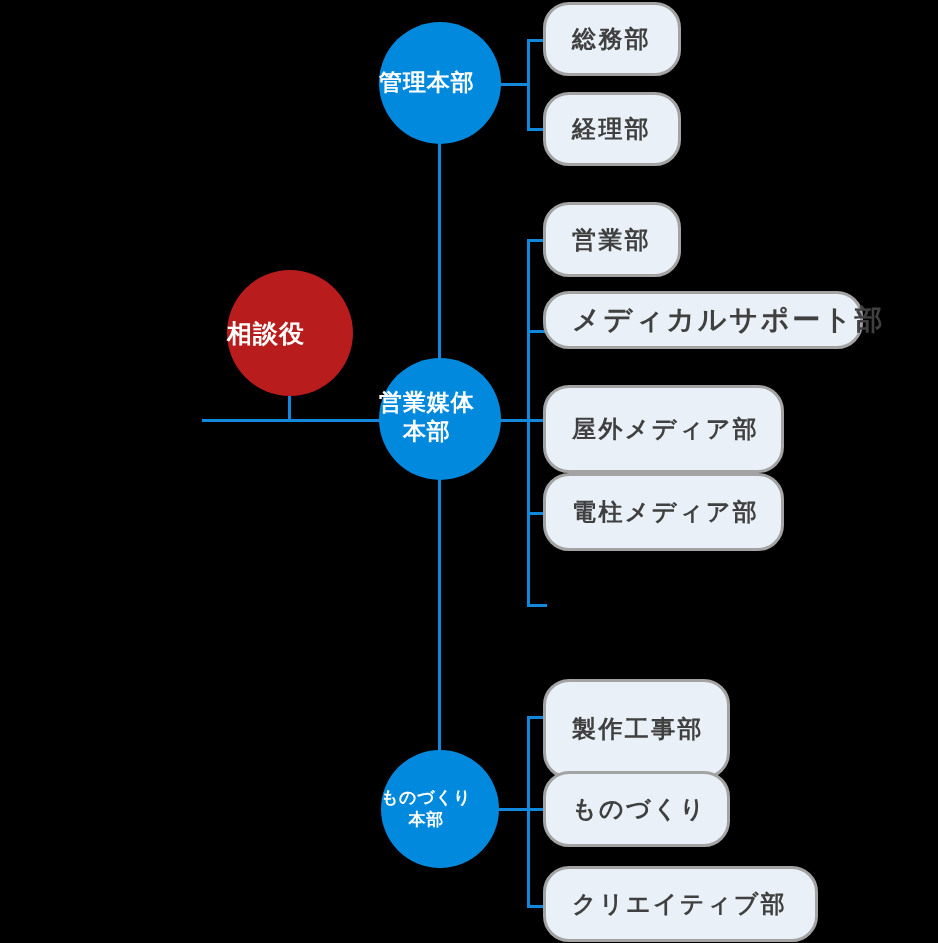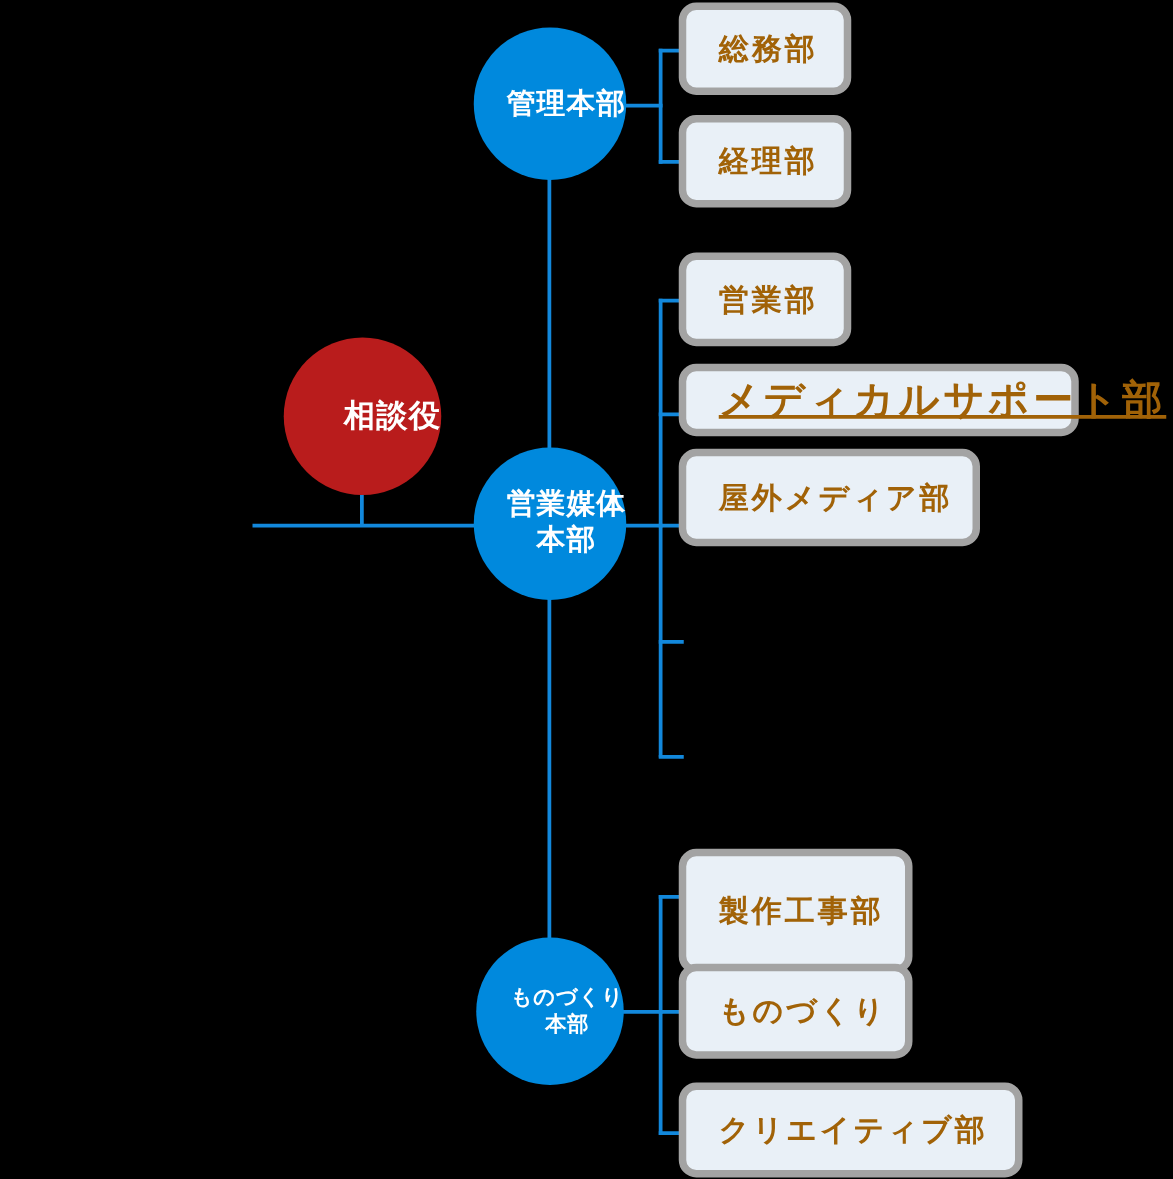--- a/index.html
+++ b/index.html
@@ -23,41 +23,41 @@
   }
   .line-v { width: 3px; }
   .line-h { height: 3px; }
 
   
   .node-circle {
     position: absolute;
     border-radius: 50%;
     display: flex;
     align-items: center;
-    justify-content: flex-end;
+    justify-content: flex-start;
     text-align: center;
     color: #FFFFFF;
     font-weight: bold;
     line-height: 1.28;
     letter-spacing: 0.04em;
     z-index: 3;
     box-sizing: border-box;
   }
   .node-circle.teal  { background: #b91c1c; }
   .node-circle.blue  { background: #0089DD; }
 
   
   .node-box {
     position: absolute;
     background: #E9F0F7;
-    border: 6px solid #a3a3a3;
-    border-radius: 14px;
+    border: 3px solid #a3a3a3;
+    border-radius: 26px;
     display: flex;
     align-items: center;
-    color: #a16207;
+    color: #404040;
     font-weight: bold;
     letter-spacing: 0.10em;
     box-sizing: border-box;
     z-index: 3;
     padding-left: 26px;
   }
   .node-box .label { white-space: nowrap; }
 </style>
 </head>
 <body>
@@ -118,28 +118,31 @@
   </div>
 
   <div class="node-box" style="left:543px; top:202px; width:138px; height:75px; font-size:24px;">
     <span class="label">営業部</span>
   </div>
 
   <div class="node-box" style="left:543px; top:92px; width:138px; height:74px; font-size:24px;">
     <span class="label">経理部</span>
   </div>
 
-  <div class="node-box" style="left:543px; top:291px; width:320px; height:58px; font-size:32px;text-decoration:underline;">
+  <div class="node-box" style="left:543px; top:291px; width:320px; height:58px; font-size:28px;">
     <span class="label">メディカルサポート部</span>
   </div>
 
-  <div class="node-box" style="left:543px; top:359px; width:241px; height:78px; font-size:24px;">
+  <div class="node-box" style="left:543px; top:385px; width:241px; height:88px; font-size:24px;">
     <span class="label">屋外メディア部</span>
   </div>
 
+  <div class="node-box" style="left:543px; top:473px; width:241px; height:78px; font-size:24px;">
+    <span class="label">電柱メディア部</span>
+  </div>
 
 
   <div class="node-box" style="left:543px; top:679px; width:187px; height:100px; font-size:24px;">
     <span class="label">製作工事部</span>
   </div>
 
   <div class="node-box" style="left:543px; top:771px; width:187px; height:76px; font-size:24px;">
     <span class="label">ものづくり</span>
   </div>
 

